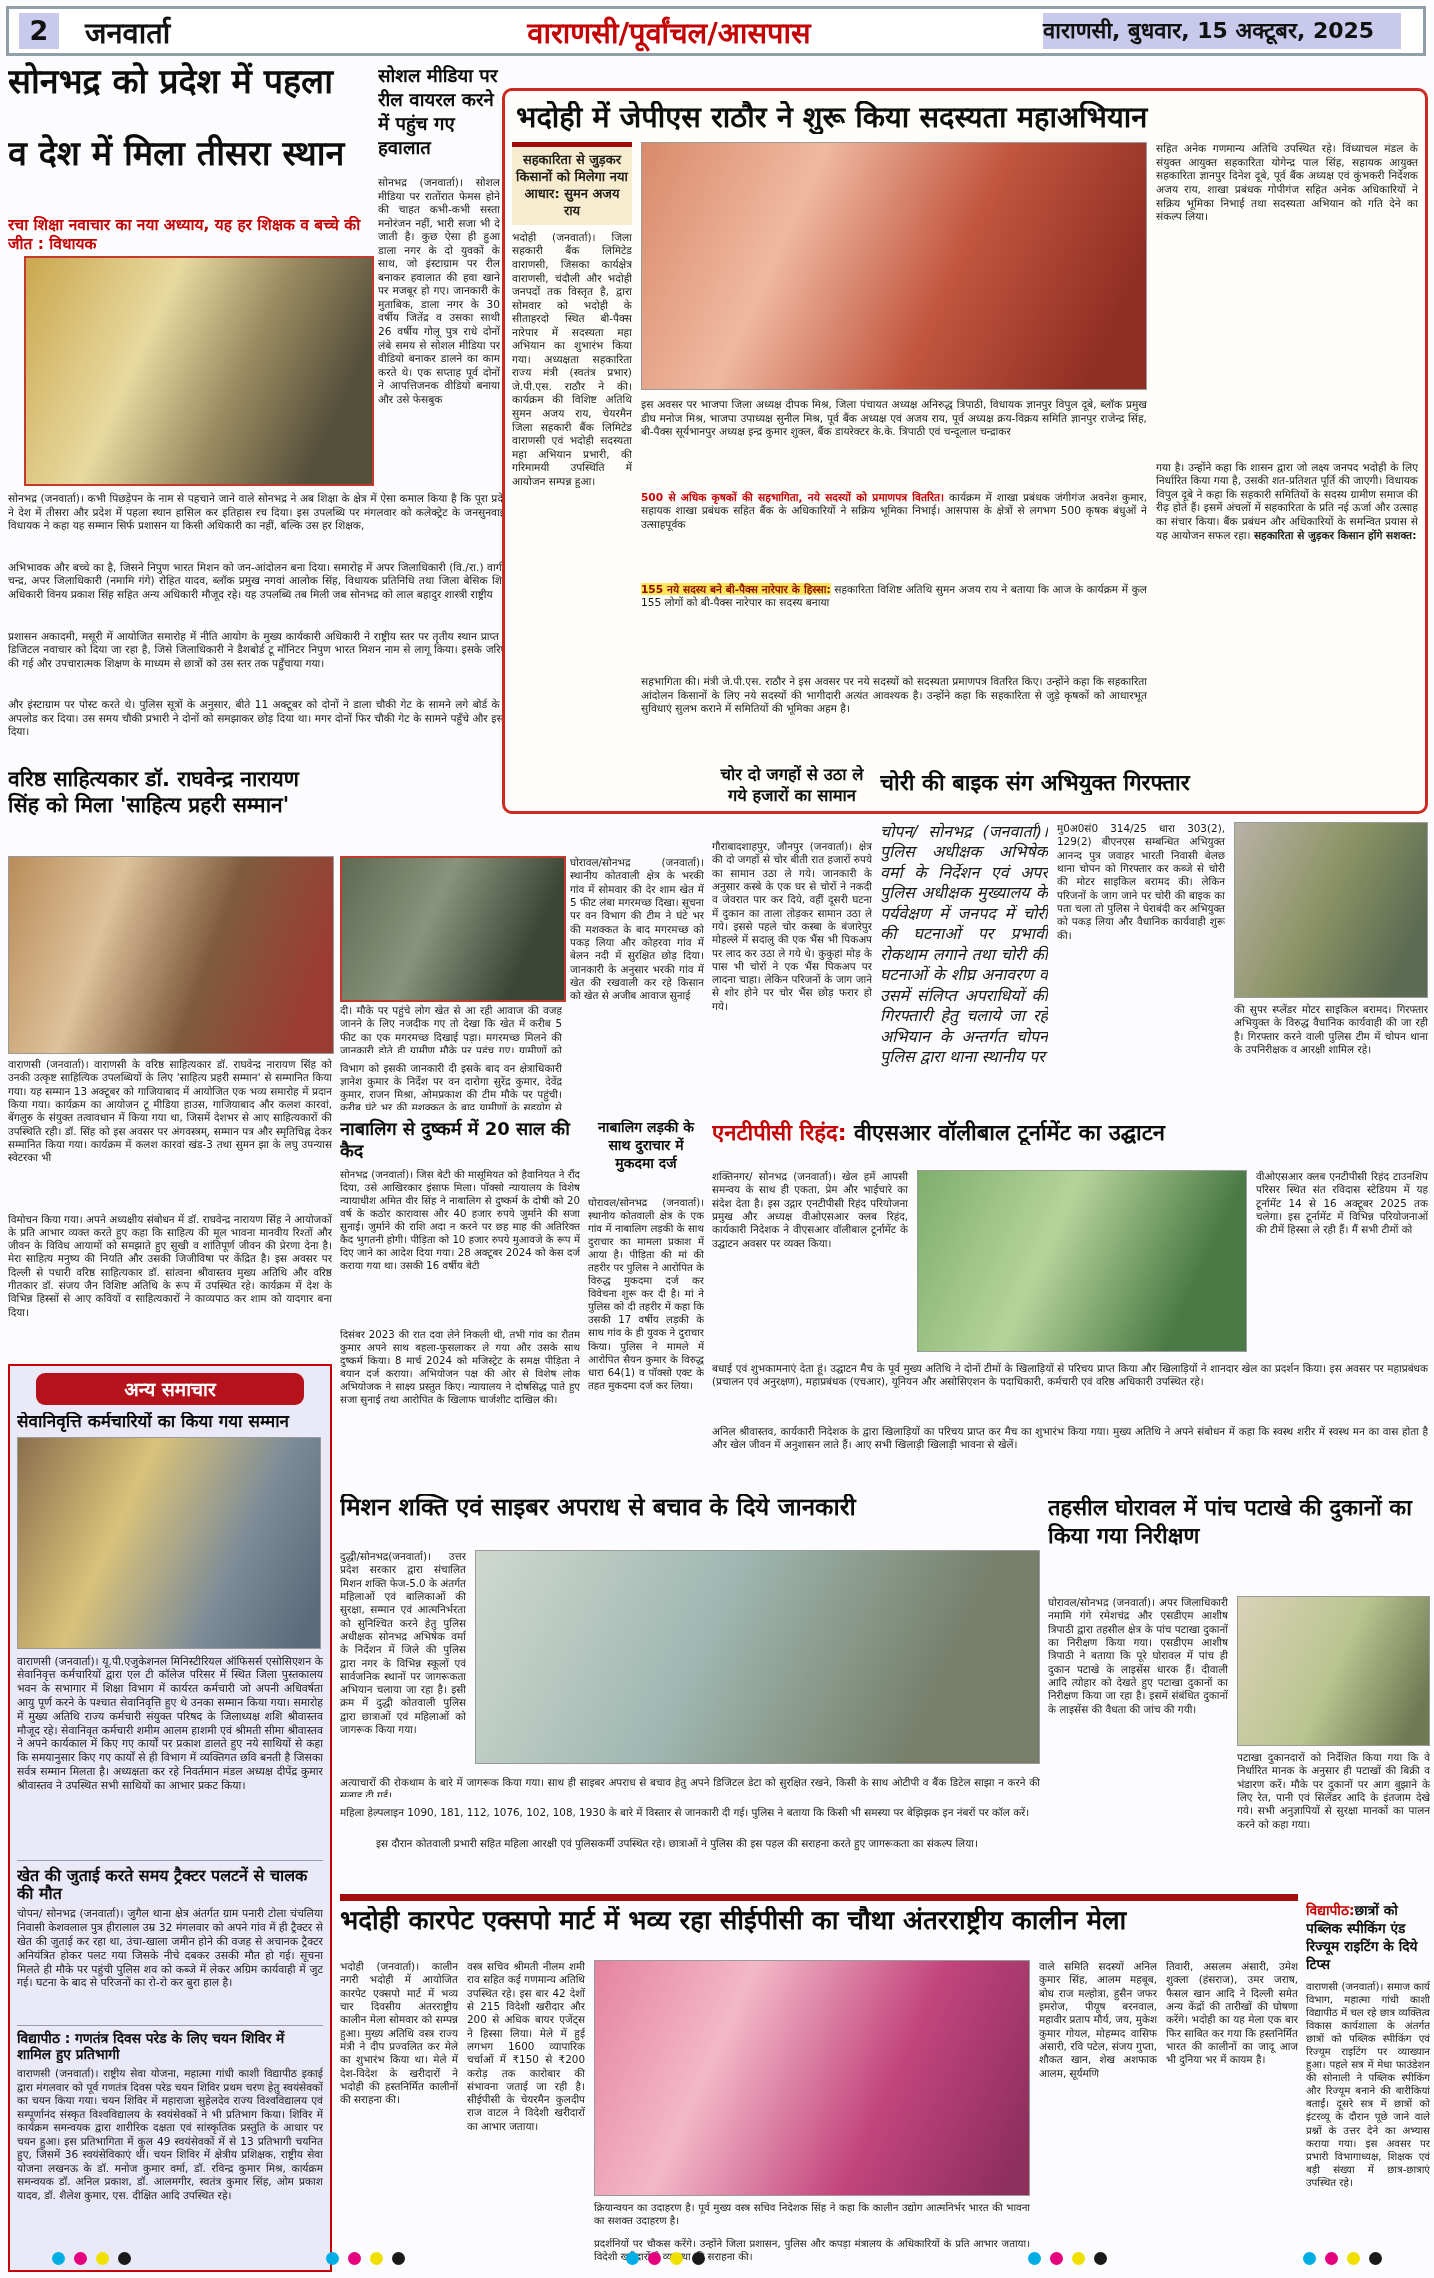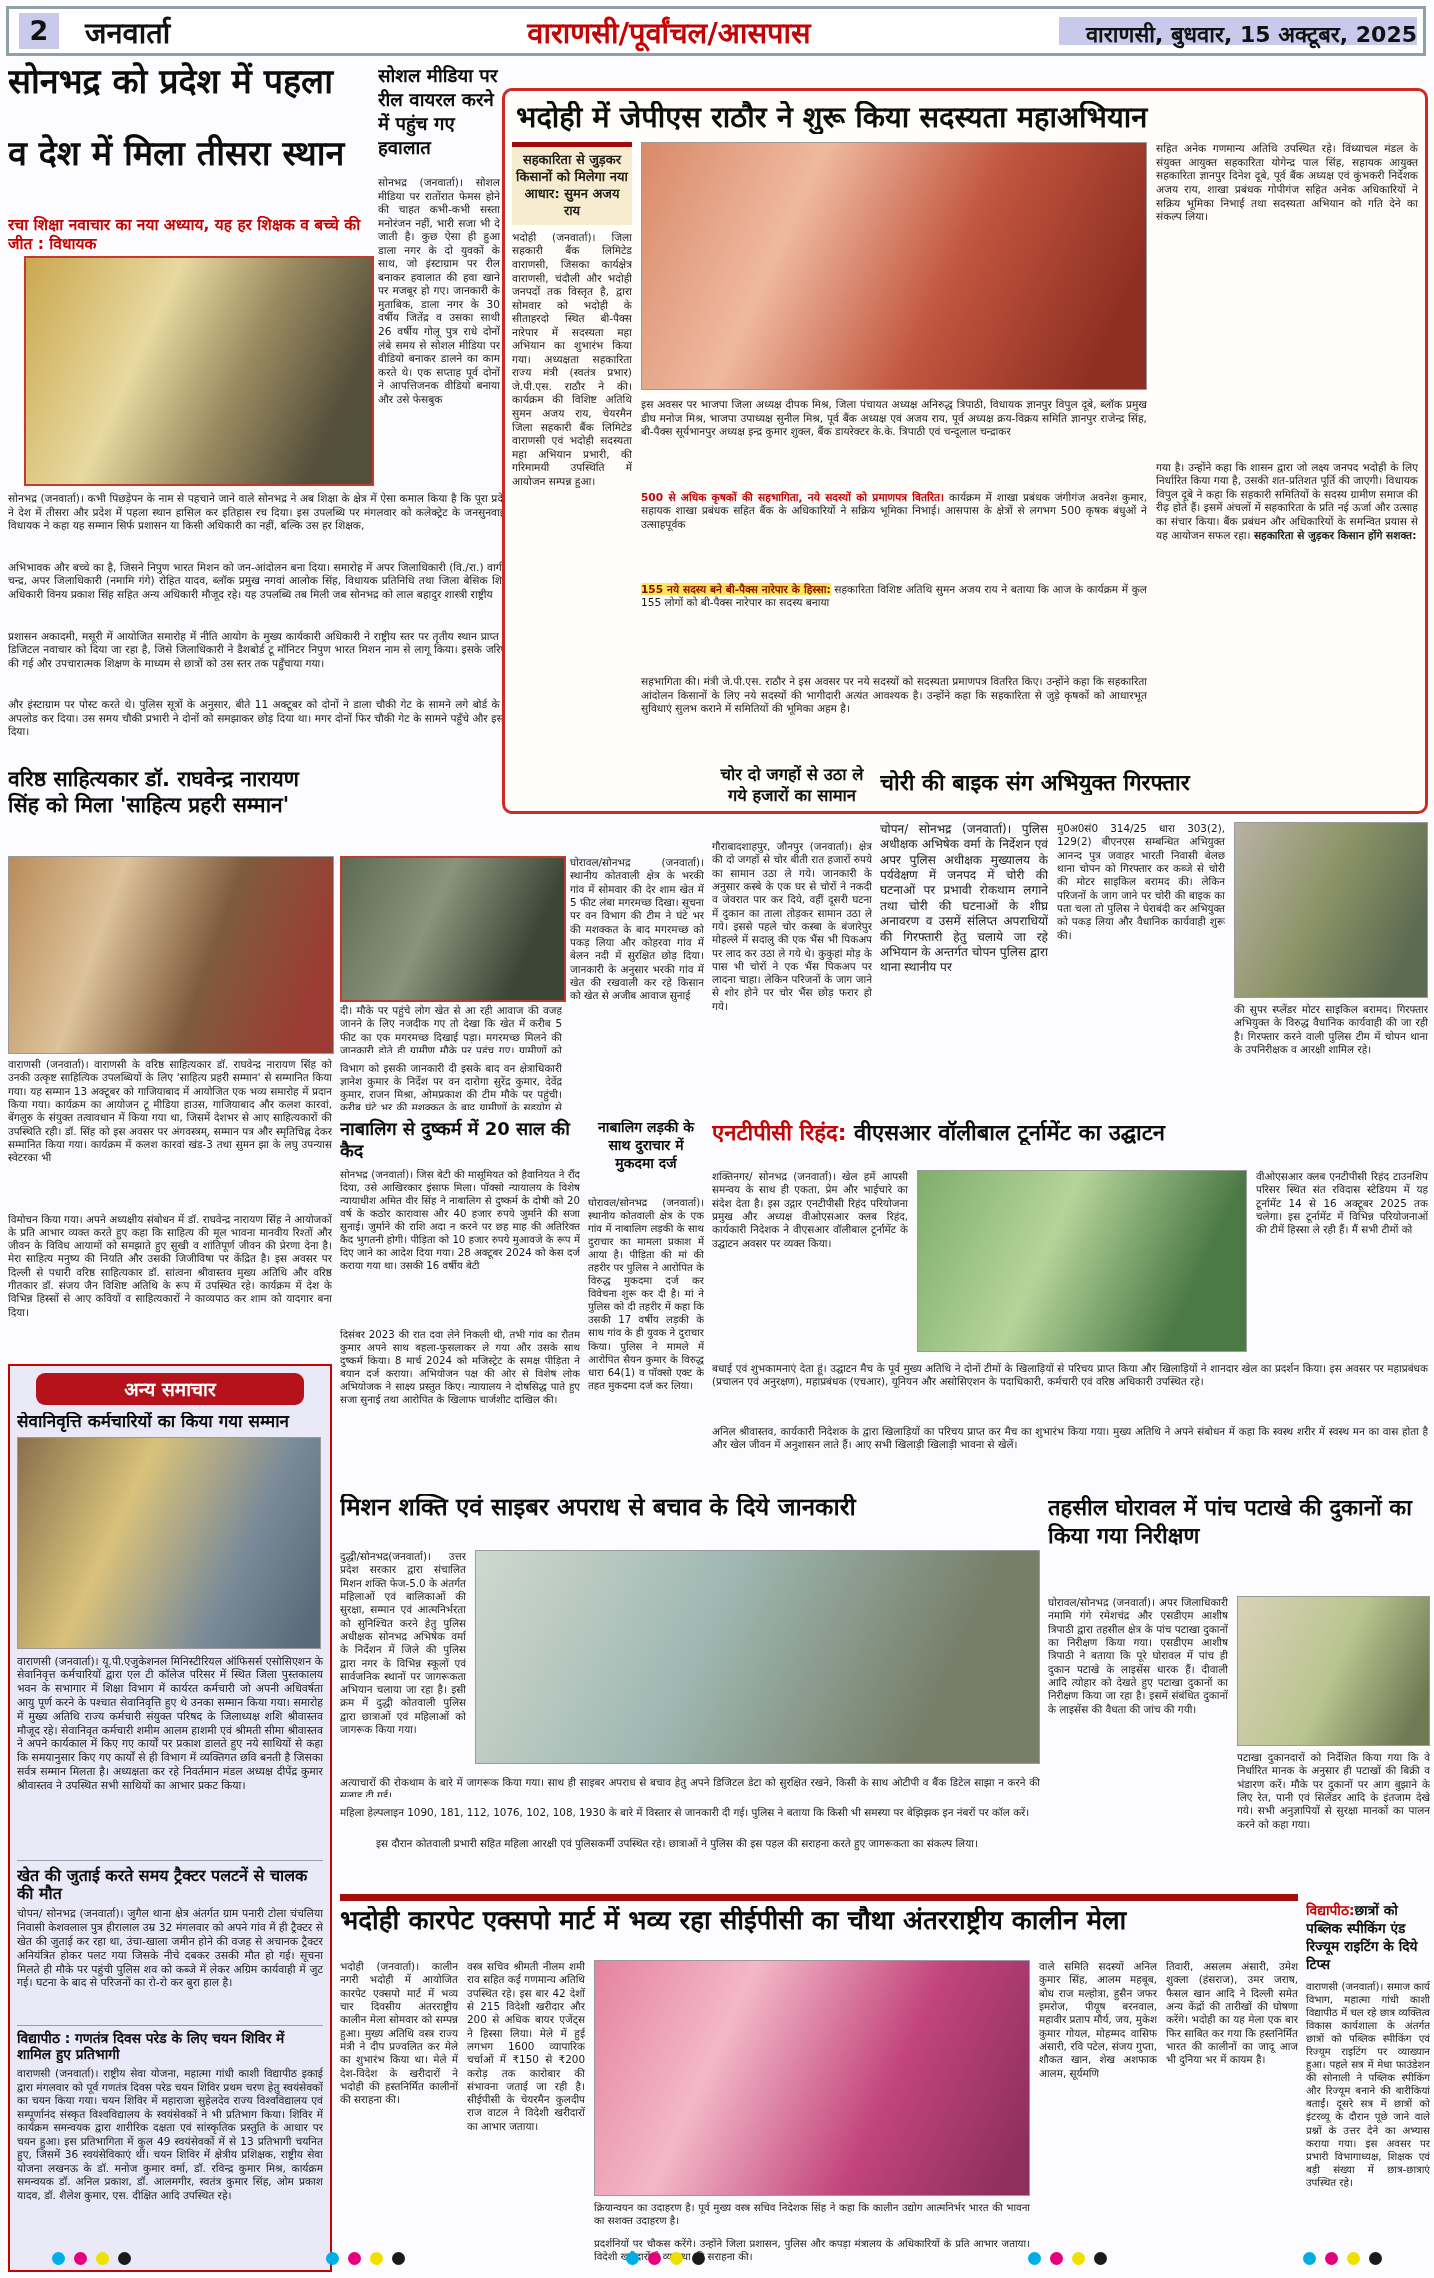--- a/index.html
+++ b/index.html
@@ -23,21 +23,21 @@
 </style>
 </head>
 <body>
 
 <div class="page">
 
   <div class="abs hdrbar" style="left:6px;top:6px;width:1414px;height:44px;">
     <div class="lav" style="margin-left:10px;width:40px;height:36px;font-size:27px;font-weight:bold;text-align:center;line-height:36px;">2</div>
     <div style="margin-left:26px;font-size:29px;font-weight:bold;">जनवार्ता</div>
     <div class="abs red" style="left:420px;width:480px;text-align:center;font-size:29px;font-weight:bold;">वाराणसी/पूर्वांचल/आसपास</div>
-    <div class="abs lav" style="right:6px;width:358px;height:28px;font-size:22px;font-weight:bold;text-align:right;line-height:36px;">वाराणसी, बुधवार, 15 अक्टूबर, 2025</div>
+    <div class="abs lav" style="right:22px;width:358px;height:36px;font-size:22px;font-weight:bold;text-align:left;line-height:36px;">वाराणसी, बुधवार, 15 अक्टूबर, 2025</div>
   </div>
 
   <div class="abs h" style="left:8px;top:62px;width:364px;font-size:34px;">सोनभद्र को प्रदेश में पहला</div>
   <div class="abs h" style="left:8px;top:134px;width:364px;font-size:34px;">व देश में मिला तीसरा स्थान</div>
   <div class="abs red h" style="left:8px;top:216px;width:364px;font-size:15.5px;line-height:1.25;">रचा शिक्षा नवाचार का नया अध्याय, यह हर शिक्षक व बच्चे की जीत : विधायक</div>
   <div class="abs photo rimg" style="left:24px;top:256px;width:346px;height:226px;background:linear-gradient(115deg,#caa84f,#e8d9a0 35%,#9a8a60 60%,#55503c 85%);"></div>
   <div class="abs cols" style="left:8px;top:492px;width:694px;height:266px;">
     <div class="t" style="font-size:10.6px;">सोनभद्र (जनवार्ता)। कभी पिछड़ेपन के नाम से पहचाने जाने वाले सोनभद्र ने अब शिक्षा के क्षेत्र में ऐसा कमाल किया है कि पूरा प्रदेश गर्व से सिर उठा सके। यूज डेटा कॉन्टेस्ट में जनपद ने देश में तीसरा और प्रदेश में पहला स्थान हासिल कर इतिहास रच दिया। इस उपलब्धि पर मंगलवार को कलेक्ट्रेट के जनसुनवाई कक्ष में आयोजित सादे लेकिन भावपूर्ण समारोह में विधायक ने कहा यह सम्मान सिर्फ प्रशासन या किसी अधिकारी का नहीं, बल्कि उस हर शिक्षक,</div>
     <div class="t" style="font-size:10.6px;">अभिभावक और बच्चे का है, जिसने निपुण भारत मिशन को जन-आंदोलन बना दिया। समारोह में अपर जिलाधिकारी (वि./रा.) वागीश कुमार शुक्ला, अपर जिलाधिकारी (न्यायिक) रमेश चन्द्र, अपर जिलाधिकारी (नमामि गंगे) रोहित यादव, ब्लॉक प्रमुख नगवां आलोक सिंह, विधायक प्रतिनिधि तथा जिला बेसिक शिक्षा अधिकारी मुकुल आनंद पाण्डेय एवं जिला सूचना अधिकारी विनय प्रकाश सिंह सहित अन्य अधिकारी मौजूद रहे। यह उपलब्धि तब मिली जब सोनभद्र को लाल बहादुर शास्त्री राष्ट्रीय</div>
     <div class="t" style="font-size:10.6px;">प्रशासन अकादमी, मसूरी में आयोजित समारोह में नीति आयोग के मुख्य कार्यकारी अधिकारी ने राष्ट्रीय स्तर पर तृतीय स्थान प्राप्त करने पर सम्मानित किया। इस सफलता का श्रेय उस डिजिटल नवाचार को दिया जा रहा है, जिसे जिलाधिकारी ने डैशबोर्ड टू मॉनिटर निपुण भारत मिशन नाम से लागू किया। इसके जरिए परिषदीय विद्यालयों के छात्रों की शैक्षिक प्रगति ट्रैक की गई और उपचारात्मक शिक्षण के माध्यम से छात्रों को उस स्तर तक पहुँचाया गया।</div>
@@ -91,21 +91,21 @@
   <div class="abs cols" style="left:340px;top:1004px;width:222px;height:106px;">
     <div class="t" style="font-size:10.4px;">दी। मौके पर पहुंचे लोग खेत से आ रही आवाज की वजह जानने के लिए नजदीक गए तो देखा कि खेत में करीब 5 फीट का एक मगरमच्छ दिखाई पड़ा। मगरमच्छ मिलने की जानकारी होते ही ग्रामीण मौके पर पहुंच गए। ग्रामीणों को देखकर मगरमच्छ फुफकारने लगा। ग्रामीणों ने वन</div>
     <div class="t" style="font-size:10.4px;">विभाग को इसकी जानकारी दी इसके बाद वन क्षेत्राधिकारी ज्ञानेश कुमार के निर्देश पर वन दारोगा सुरेंद्र कुमार, देवेंद्र कुमार, राजन मिश्रा, ओमप्रकाश की टीम मौके पर पहुंची। करीब घंटे भर की मशक्कत के बाद ग्रामीणों के सहयोग से वन विभाग की टीम ने मगरमच्छ को पकड़ लिया। क्षेत्राधिकारी ने बताया कि मगरमच्छ मादा है, उम्र करीब ढाई वर्ष रही।</div>
   </div>
 
   <div class="abs h" style="left:712px;top:764px;width:160px;font-size:16.5px;text-align:center;line-height:1.3;">चोर दो जगहों से उठा ले गये हजारों का सामान</div>
   <div class="abs t" style="left:712px;top:840px;width:160px;height:270px;font-size:10.4px;">गौराबादशाहपुर, जौनपुर (जनवार्ता)। क्षेत्र की दो जगहों से चोर बीती रात हजारों रुपये का सामान उठा ले गये। जानकारी के अनुसार कस्बे के एक घर से चोरों ने नकदी व जेवरात पार कर दिये, वहीं दूसरी घटना में दुकान का ताला तोड़कर सामान उठा ले गये। इससे पहले चोर कस्बा के बंजारेपुर मोहल्ले में सदालु की एक भैंस भी पिकअप पर लाद कर उठा ले गये थे। कुकुहां मोड़ के पास भी चोरों ने एक भैंस पिकअप पर लादना चाहा। लेकिन परिजनों के जाग जाने से शोर होने पर चोर भैंस छोड़ फरार हो गये।</div>
 
   <div class="abs h" style="left:880px;top:770px;width:548px;font-size:22px;">चोरी की बाइक संग अभियुक्त गिरफ्तार</div>
   <div class="abs" style="left:880px;top:822px;width:548px;height:288px;display:flex;gap:9px;">
-    <div class="t" style="width:168px;flex:none;font-size:12px;">चोपन/ सोनभद्र (जनवार्ता)। पुलिस अधीक्षक अभिषेक वर्मा के निर्देशन एवं अपर पुलिस अधीक्षक मुख्यालय के पर्यवेक्षण में जनपद में चोरी की घटनाओं पर प्रभावी रोकथाम लगाने तथा चोरी की घटनाओं के शीघ्र अनावरण व उसमें संलिप्त अपराधियों की गिरफ्तारी हेतु चलाये जा रहे अभियान के अन्तर्गत चोपन पुलिस द्वारा थाना स्थानीय पर</div>
+    <div class="t" style="width:168px;flex:none;font-size:16px;font-style:italic;">चोपन/ सोनभद्र (जनवार्ता)। पुलिस अधीक्षक अभिषेक वर्मा के निर्देशन एवं अपर पुलिस अधीक्षक मुख्यालय के पर्यवेक्षण में जनपद में चोरी की घटनाओं पर प्रभावी रोकथाम लगाने तथा चोरी की घटनाओं के शीघ्र अनावरण व उसमें संलिप्त अपराधियों की गिरफ्तारी हेतु चलाये जा रहे अभियान के अन्तर्गत चोपन पुलिस द्वारा थाना स्थानीय पर</div>
     <div class="t" style="width:168px;flex:none;font-size:10.4px;">मु0अ0सं0 314/25 धारा 303(2), 129(2) बीएनएस सम्बन्धित अभियुक्त आनन्द पुत्र जवाहर भारती निवासी बेलछ थाना चोपन को गिरफ्तार कर कब्जे से चोरी की मोटर साइकिल बरामद की। लेकिन परिजनों के जाग जाने पर चोरी की बाइक का पता चला तो पुलिस ने घेराबंदी कर अभियुक्त को पकड़ लिया और वैधानिक कार्यवाही शुरू की।</div>
     <div style="flex:1;overflow:hidden;">
       <div class="photo" style="width:100%;height:176px;background:linear-gradient(115deg,#b8b2a6,#8c9466 45%,#5d6b52 85%);box-sizing:border-box;"></div>
       <div class="t" style="font-size:10.4px;margin-top:5px;height:96px;">की सुपर स्प्लेंडर मोटर साइकिल बरामद। गिरफ्तार अभियुक्त के विरुद्ध वैधानिक कार्यवाही की जा रही है। गिरफ्तार करने वाली पुलिस टीम में चोपन थाना के उपनिरीक्षक व आरक्षी शामिल रहे।</div>
     </div>
   </div>
 
   <div class="abs h" style="left:340px;top:1118px;width:240px;font-size:18px;line-height:1.2;">नाबालिग से दुष्कर्म में 20 साल की कैद</div>
   <div class="abs cols" style="left:340px;top:1168px;width:240px;height:310px;">
     <div class="t" style="font-size:10.2px;">सोनभद्र (जनवार्ता)। जिस बेटी की मासूमियत को हैवानियत ने रौंद दिया, उसे आखिरकार इंसाफ मिला। पॉक्सो न्यायालय के विशेष न्यायाधीश अमित वीर सिंह ने नाबालिग से दुष्कर्म के दोषी को 20 वर्ष के कठोर कारावास और 40 हजार रुपये जुर्माने की सजा सुनाई। जुर्माने की राशि अदा न करने पर छह माह की अतिरिक्त कैद भुगतनी होगी। पीड़िता को 10 हजार रुपये मुआवजे के रूप में दिए जाने का आदेश दिया गया। 28 अक्टूबर 2024 को केस दर्ज कराया गया था। उसकी 16 वर्षीय बेटी</div>

